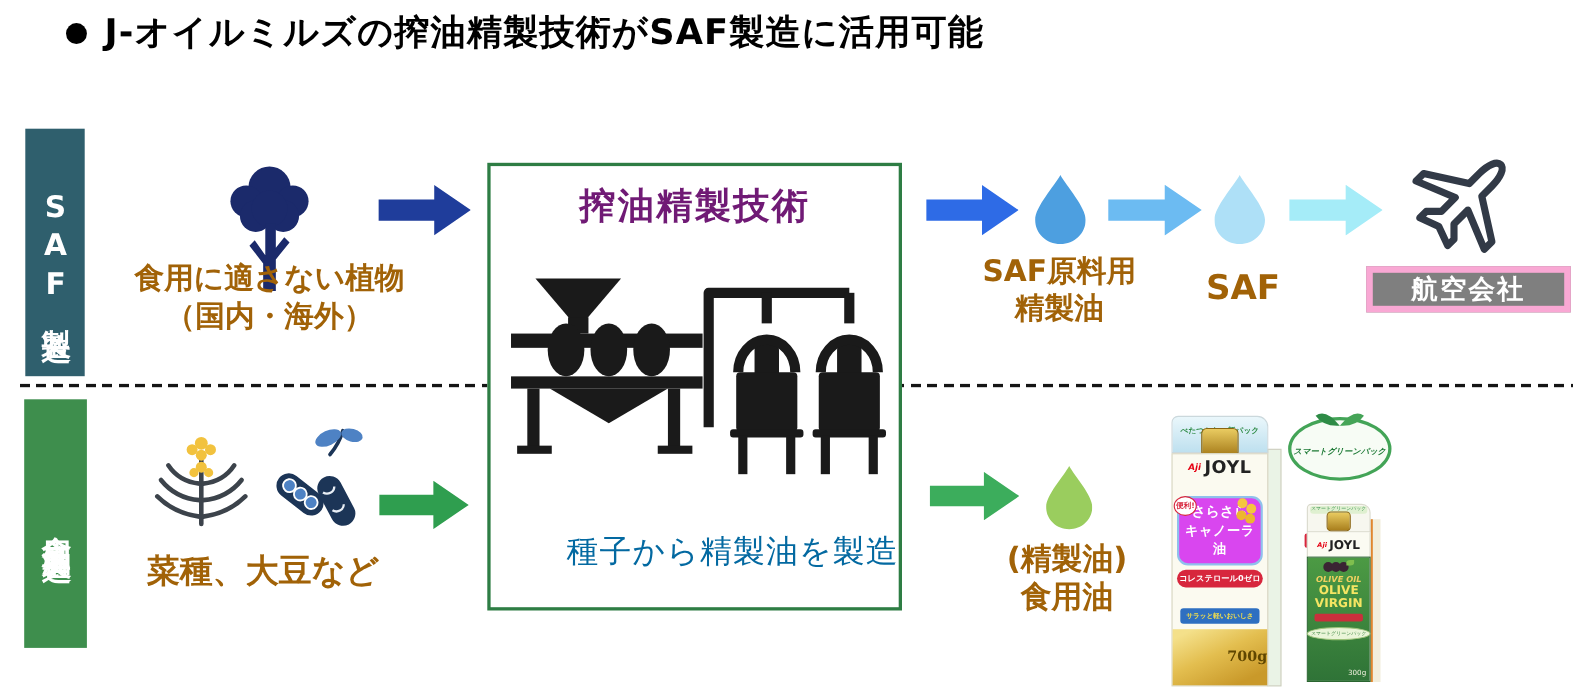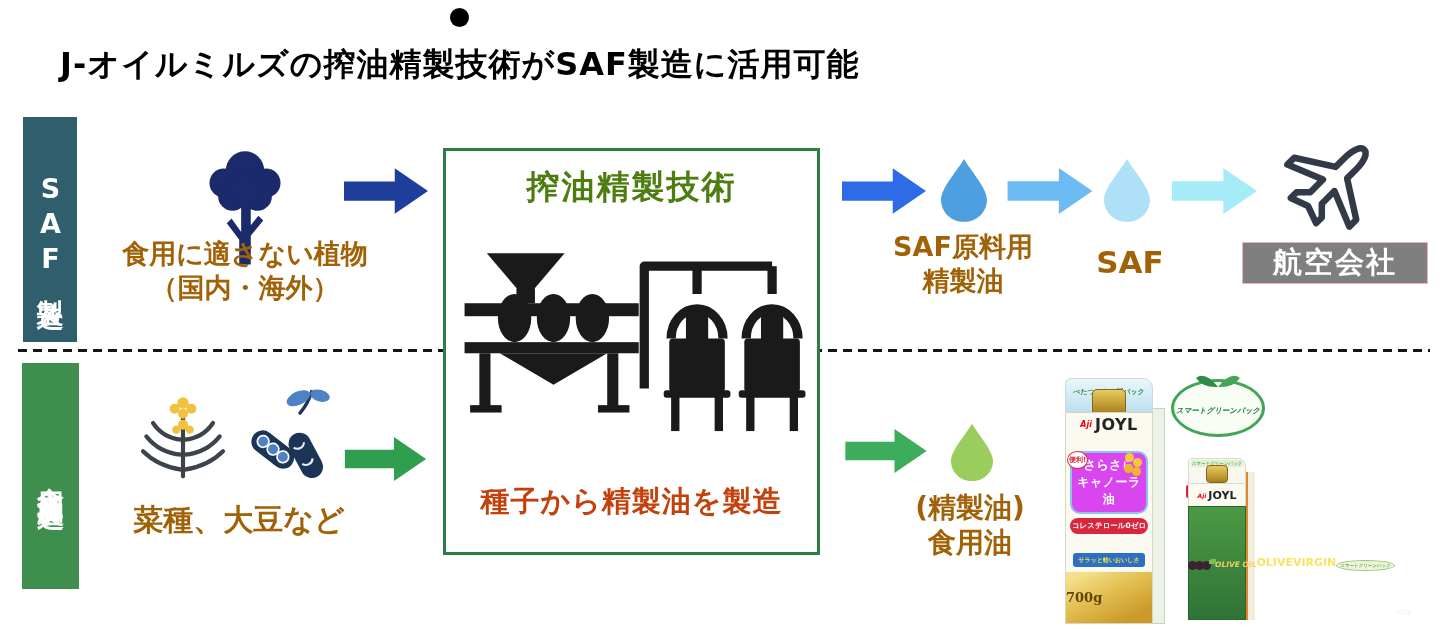--- a/index.html
+++ b/index.html
@@ -1,44 +1,44 @@
 <!DOCTYPE html>
 <html><head>
 <meta charset="utf-8">
 <style>
   html,body{margin:0;padding:0;background:#fff;}
   .stage{position:relative;width:1440px;height:634px;background:#fff;overflow:hidden;
          font-family:"DejaVu Sans","Liberation Sans",sans-serif;color:#111;}
   
-  .title{position:absolute;left:60px;top:8px;display:flex;align-items:center;gap:16px;flex-direction:column;}
+  .title{position:absolute;left:60px;top:8px;display:flex;align-items:center;gap:16px;}
   .title .dot{width:19px;height:19px;border-radius:50%;background:#000;flex:0 0 auto;}
   .title .txt{font-size:32px;font-weight:bold;letter-spacing:1px;color:#000;}
   
   .vlabel{position:absolute;display:flex;align-items:center;justify-content:center;
           writing-mode:vertical-rl;text-orientation:upright;color:#fff;font-weight:bold;
           font-size:27px;letter-spacing:4px;}
   .vlabel.saf{left:23px;top:117px;width:54px;height:225px;}
   .vlabel.edible{left:22px;top:363px;width:57px;height:226px;}
   
   .divider{position:absolute;left:18px;top:349px;width:1412px;height:3px;z-index:1;
            background:repeating-linear-gradient(90deg,#151515 0 9px,transparent 9px 15px);}
   
   .pbox{position:absolute;left:443px;top:148px;width:377px;height:407px;background:#fff;
         border:3px solid #2E7D44;z-index:2;box-sizing:border-box;}
   .pbox .ptitle{margin-top:14px;text-align:center;font-size:33px;font-weight:bold;letter-spacing:2px;}
   .pbox .machine{position:absolute;left:13px;top:98px;}
-  .pbox .pcaption{position:absolute;bottom:30px;width:100%;text-align:center;font-size:29px;
-                  font-weight:bold;color:#c2410c;letter-spacing:1px;}
+  .pbox .pcaption{position:absolute;bottom:30px;width:100%;text-align:right;font-size:29px;
+                  font-weight:normal;color:#0369a1;letter-spacing:1px;}
   
   .abs{position:absolute;z-index:2;}
   .flabel{position:absolute;z-index:2;text-align:center;font-weight:bold;color:#a16207;line-height:1.25;}
   
   .airline{position:absolute;left:1242px;top:242px;width:186px;height:42px;z-index:2;
-           background:#7F7F7F;border:1px solid #f9a8d4;box-sizing:border-box;color:#fff;
-           display:flex;align-items:center;justify-content:center;font-size:29px;
+           background:#7F7F7F;border:6px solid #f9a8d4;box-sizing:border-box;color:#fff;
+           display:flex;align-items:center;justify-content:center;font-size:24px;
            font-weight:bold;letter-spacing:2px;}
   
   .canola{position:absolute;left:1065px;top:378px;width:100px;height:246px;z-index:2;}
   .cn-side{position:absolute;right:0;top:30px;bottom:0;width:13px;background:#EAF3E6;border:1px solid #CFCFC0;box-sizing:border-box;}
   .cn-gable{position:absolute;left:0;top:0;width:88px;height:34px;background:linear-gradient(#EAF7FB,#BEE0EF);
             border-radius:6px 10px 0 0;border:1px solid #CBD8DC;box-sizing:border-box;text-align:center;}
   .cn-gable span{font-size:7px;font-weight:bold;color:#2E8B46;line-height:10px;}
   .cn-cap{position:absolute;left:27px;top:11px;width:34px;height:25px;border-radius:5px 5px 3px 3px;
           background:linear-gradient(#E9CB61,#A97F1D);border:1px solid #8A6410;box-sizing:border-box;}
   .cn-body{position:absolute;left:0;top:34px;bottom:0;width:88px;background:#FBFAF0;
@@ -52,21 +52,21 @@
             background:#fff;border:1px solid #D7263D;border-radius:50%;padding:3px 1px;}
   .cn-name{margin:16px 4px 0;background:#d946ef;border:2px solid #8FC1EC;border-radius:10px;
            color:#fff;text-align:center;padding:4px 0;font-weight:900;}
   .cn-name .l1{font-size:12.5px;}
   .cn-name .l2{font-size:12px;letter-spacing:.5px;}
   .cn-claim1{margin:4px 4px 16px;background:#D7263D;color:#fff;border-radius:9px;font-size:7.5px;
              font-weight:bold;text-align:center;padding:3px 0;white-space:nowrap;}
   .cn-claim2{margin:3px 7px 0;background:#2E6FC1;color:#F5E04A;border-radius:3px;font-size:6px;
              font-weight:bold;text-align:center;padding:2.5px 0;white-space:nowrap;}
   .cn-oil{flex:1;margin-top:5px;background:linear-gradient(155deg,#F4E08A 10%,#E3BE4F 45%,#C9992A 85%);
-          display:flex;align-items:center;justify-content:flex-start;}
+          display:flex;align-items:center;justify-content:flex-end;}
   .cn-oil span{color:#5F4600;font-weight:bold;font-size:13px;font-family:"DejaVu Serif",serif;}
   .sgp{position:absolute;left:1171px;top:379px;width:94px;height:58px;z-index:2;background:#F7FCF5;
        border:3px solid #43A457;border-radius:50%;box-sizing:border-box;display:flex;
        align-items:center;justify-content:center;}
   .sgp span{font-size:7.5px;font-weight:bold;font-style:italic;color:#1E7A36;white-space:nowrap;
             transform:translateY(3px);}
   .sgp svg{position:absolute;top:-13px;left:50%;transform:translateX(-50%);}
   .olive{position:absolute;left:1188px;top:458px;width:67px;height:162px;z-index:2;}
   .ol-side{position:absolute;right:0;top:14px;bottom:0;width:9px;background:#F2EEDC;
            border-left:2px solid #E0862F;box-sizing:border-box;}
@@ -77,21 +77,21 @@
   .ol-cap{position:absolute;left:18px;top:7px;width:22px;height:18px;border-radius:4px;
           background:linear-gradient(#E9CB61,#A97F1D);border:1px solid #8A6410;box-sizing:border-box;}
   .ol-redtab{position:absolute;left:-2px;top:27px;width:9px;height:13px;background:#D7263D;border-radius:2px;}
   .ol-brand{position:absolute;top:26px;left:0;width:58px;height:22px;background:#FBFBF2;
             border-left:1px solid #D9D9CC;border-right:1px solid #D9D9CC;box-sizing:border-box;
             display:flex;align-items:center;justify-content:center;gap:2px;}
   .ol-brand .aji{color:#E60012;font-size:6px;font-weight:bold;font-style:italic;}
   .ol-brand .joyl{font-size:11px;font-weight:900;color:#222;}
   .ol-green{position:absolute;top:48px;left:0;width:58px;bottom:0;box-sizing:border-box;
             background:linear-gradient(#4C9A44,#2F7337);border:1px solid #2A6530;
-            display:flex;flex-direction:row;align-items:center;}
+            display:flex;flex-direction:column;align-items:center;}
   .ol-olives{margin-top:4px;display:flex;}
   .ol-olives i{width:9px;height:9px;border-radius:50%;background:#3A2433;margin:0 -1px;}
   .ol-olives i.leaf{background:#7FBF4E;width:7px;height:5px;border-radius:50% 0;margin-top:-2px;}
   .ol-name1{font-size:7.5px;font-style:italic;font-weight:bold;color:#F0D060;margin-top:2px;white-space:nowrap;}
   .ol-name2,.ol-name3{font-size:11px;font-weight:900;color:#F5E562;line-height:1.1;}
   .ol-redline{width:44px;height:7px;background:#C9303C;border-radius:2px;margin-top:3px;}
   .ol-oval{margin-top:5px;background:#EAF5D8;border:1px solid #9CC27A;border-radius:50%;
            font-size:4.5px;color:#2E7D35;padding:2px 3px;white-space:nowrap;}
   .ol-weight{margin-top:auto;margin-bottom:3px;align-self:flex-end;margin-right:3px;
              font-size:6.5px;color:#F2F2E0;}
@@ -154,21 +154,21 @@
   <div class="flabel" style="left:1070px;top:243px;width:120px;font-size:31px;">SAF</div>
 
   <svg class="abs" style="left:1279px;top:131px" width="104" height="104" viewBox="0 0 64 64">
     <g transform="rotate(45 32 32)">
       <path d="M32 3 C35 3 37 8 37 15 L37 23 L59 37 L59 43 L37 34 L37 45 L43 51 L43 56 L32 52 L21 56 L21 51 L27 45 L27 34 L5 43 L5 37 L27 23 L27 15 C27 8 29 3 32 3 Z" fill="#ffffff" stroke-width="4" stroke-linejoin="round" stroke="#323A47"></path>
     </g>
   </svg>
   <div class="airline" style="background-color: rgb(127, 127, 127);">航空会社</div>
 
   <div class="pbox" style="border-color: rgb(46, 125, 68);">
-    <div class="ptitle" style="color: #4d7c0f;">搾油精製技術</div>
+    <div class="ptitle" style="color: #701a75;">搾油精製技術</div>
     <svg class="machine" width="352" height="190" viewBox="0 0 380 200">
       <g fill="#1A1A1A">
         <polygon points="30,2 114,2 80,42 64,42"></polygon>
         <rect x="62" y="40" width="20" height="16"></rect>
         <rect x="6" y="56" width="188" height="14"></rect>
         <ellipse cx="60" cy="72" rx="18" ry="26"></ellipse>
         <ellipse cx="102" cy="72" rx="18" ry="26"></ellipse>
         <ellipse cx="144" cy="72" rx="18" ry="26"></ellipse>
         <rect x="6" y="98" width="188" height="12"></rect>
         <polygon points="44,110 160,110 102,144"></polygon>

